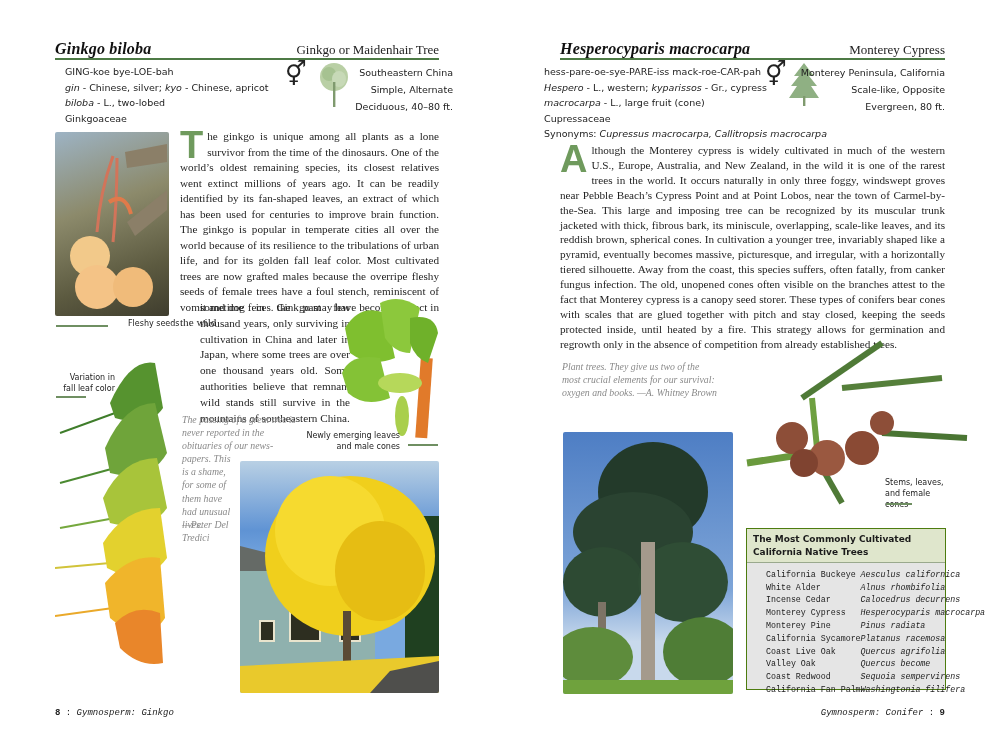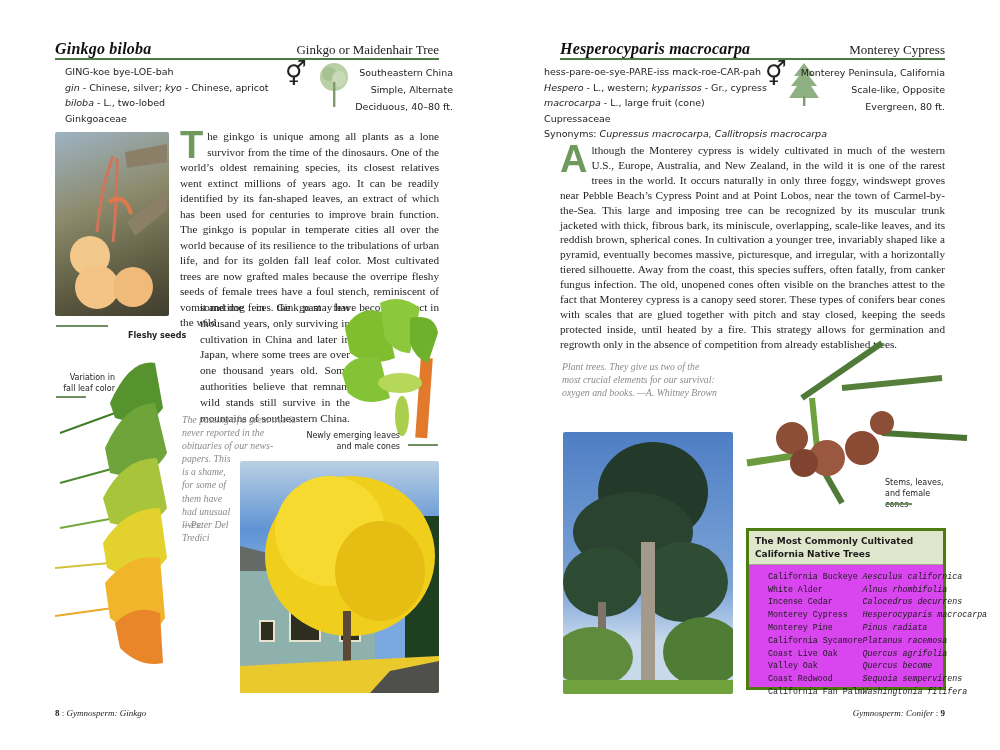--- a/index.html
+++ b/index.html
@@ -38,26 +38,26 @@
   .dropcap { float: left; font-family: "Liberation Sans", sans-serif; font-weight: bold; font-size: 38px; line-height: 28px; color: #6f9a5d; margin: 2px 4px 0 0; }
   .body-text.narrow { text-align: justify; margin-left: 20px; }
 
   .quote { position: absolute; font-style: italic; font-size: 9.8px; line-height: 13.2px; color: #8a8a8a; }
 
   .caption { position: absolute; font-family: "DejaVu Sans", sans-serif; font-size: 8px; line-height: 11px; color: #222; }
   .rule { position: absolute; height: 2px; background: #6f8f62; }
 
   .photo { position: absolute; overflow: hidden; border-radius: 2px; }
 
-  .folio { position: absolute; top: 708px; font-family: Liberation Serif, serif; font-size: 9px; color: #222; }
+  .folio { position: absolute; top: 708px; font-family: Liberation Mono, monospace; font-size: 9px; color: #222; }
   .folio b { font-weight: bold; }
   .folio i { font-style: italic; }
 
   
-  .tbox { position: absolute; left: 246px; top: 528px; width: 200px; height: 162px; border: 3px solid #4d7c0f; background: #d946ef; }
+  .tbox { position: absolute; left: 246px; top: 528px; width: 200px; height: 162px; border: 1px solid #4d7c0f; background: #e5e5e5; }
   .tbox-hd { background: #dfe6cc; border-bottom: 1px solid #9aa98e; padding: 4px 6px 3px; font-family: "DejaVu Sans", sans-serif; font-weight: bold; font-size: 9px; line-height: 13px; color: #1b1b1b; }
   .tbox table { border-collapse: collapse; margin: 5px 0 0 19px; font-family: Liberation Mono, monospace; font-size: 8.3px; }
   .tbox td { padding: 0; height: 12.8px; white-space: nowrap; color: #1b1b1b; }
   .tbox td.c1 { width: 86px; }
   .tbox td.c2 { font-style: italic; }
 </style>
 </head>
 <body>
 
 <div class="page left">
@@ -98,21 +98,21 @@
       <path d="M72 90 L112 58 L112 78 L80 104 Z" fill="#8b7f68"></path>
       <path d="M58 24 Q45 60 42 100" stroke="#d2745a" stroke-width="3" fill="none"></path>
       <path d="M62 26 Q62 70 58 110" stroke="#d2745a" stroke-width="3" fill="none"></path>
       <path d="M54 70 Q70 60 76 82" stroke="#e07a4a" stroke-width="4" fill="none"></path>
       <circle cx="35" cy="124" r="20" fill="#f2c98a"></circle>
       <circle cx="42" cy="155" r="22" fill="#f4c386"></circle>
       <circle cx="78" cy="155" r="20" fill="#f0bb7a"></circle>
     </svg>
   </div>
   <div class="rule" style="left:56px;top:325px;width:52px;"></div>
-  <div class="caption" style="left:128px;top:330px;font-weight:bold;">Fleshy seeds</div>
+  <div class="caption" style="left:128px;top:318px;">Fleshy seeds</div>
 
   <div class="caption" style="left:55px;top:372px;width:60px;text-align:right;">Variation in fall leaf color</div>
   <div class="rule" style="left:56px;top:396px;width:30px;"></div>
   <svg style="position:absolute;left:55px;top:358px;" width="120" height="310" viewBox="0 0 120 310">
     <path d="M5 75 L60 55" stroke="#3f7d2b" stroke-width="2"></path>
     <path d="M55 45 Q75 0 100 5 L108 50 Q95 70 60 60 Z" fill="#56932f"></path>
     <path d="M5 125 L60 110" stroke="#4b8a31" stroke-width="2"></path>
     <path d="M50 90 Q70 45 100 45 L112 95 Q95 125 55 115 Z" fill="#6fa43a"></path>
     <path d="M5 170 L60 160" stroke="#75a83d" stroke-width="2"></path>
     <path d="M48 140 Q68 100 102 100 L112 150 Q95 175 55 165 Z" fill="#a8c43a"></path>

